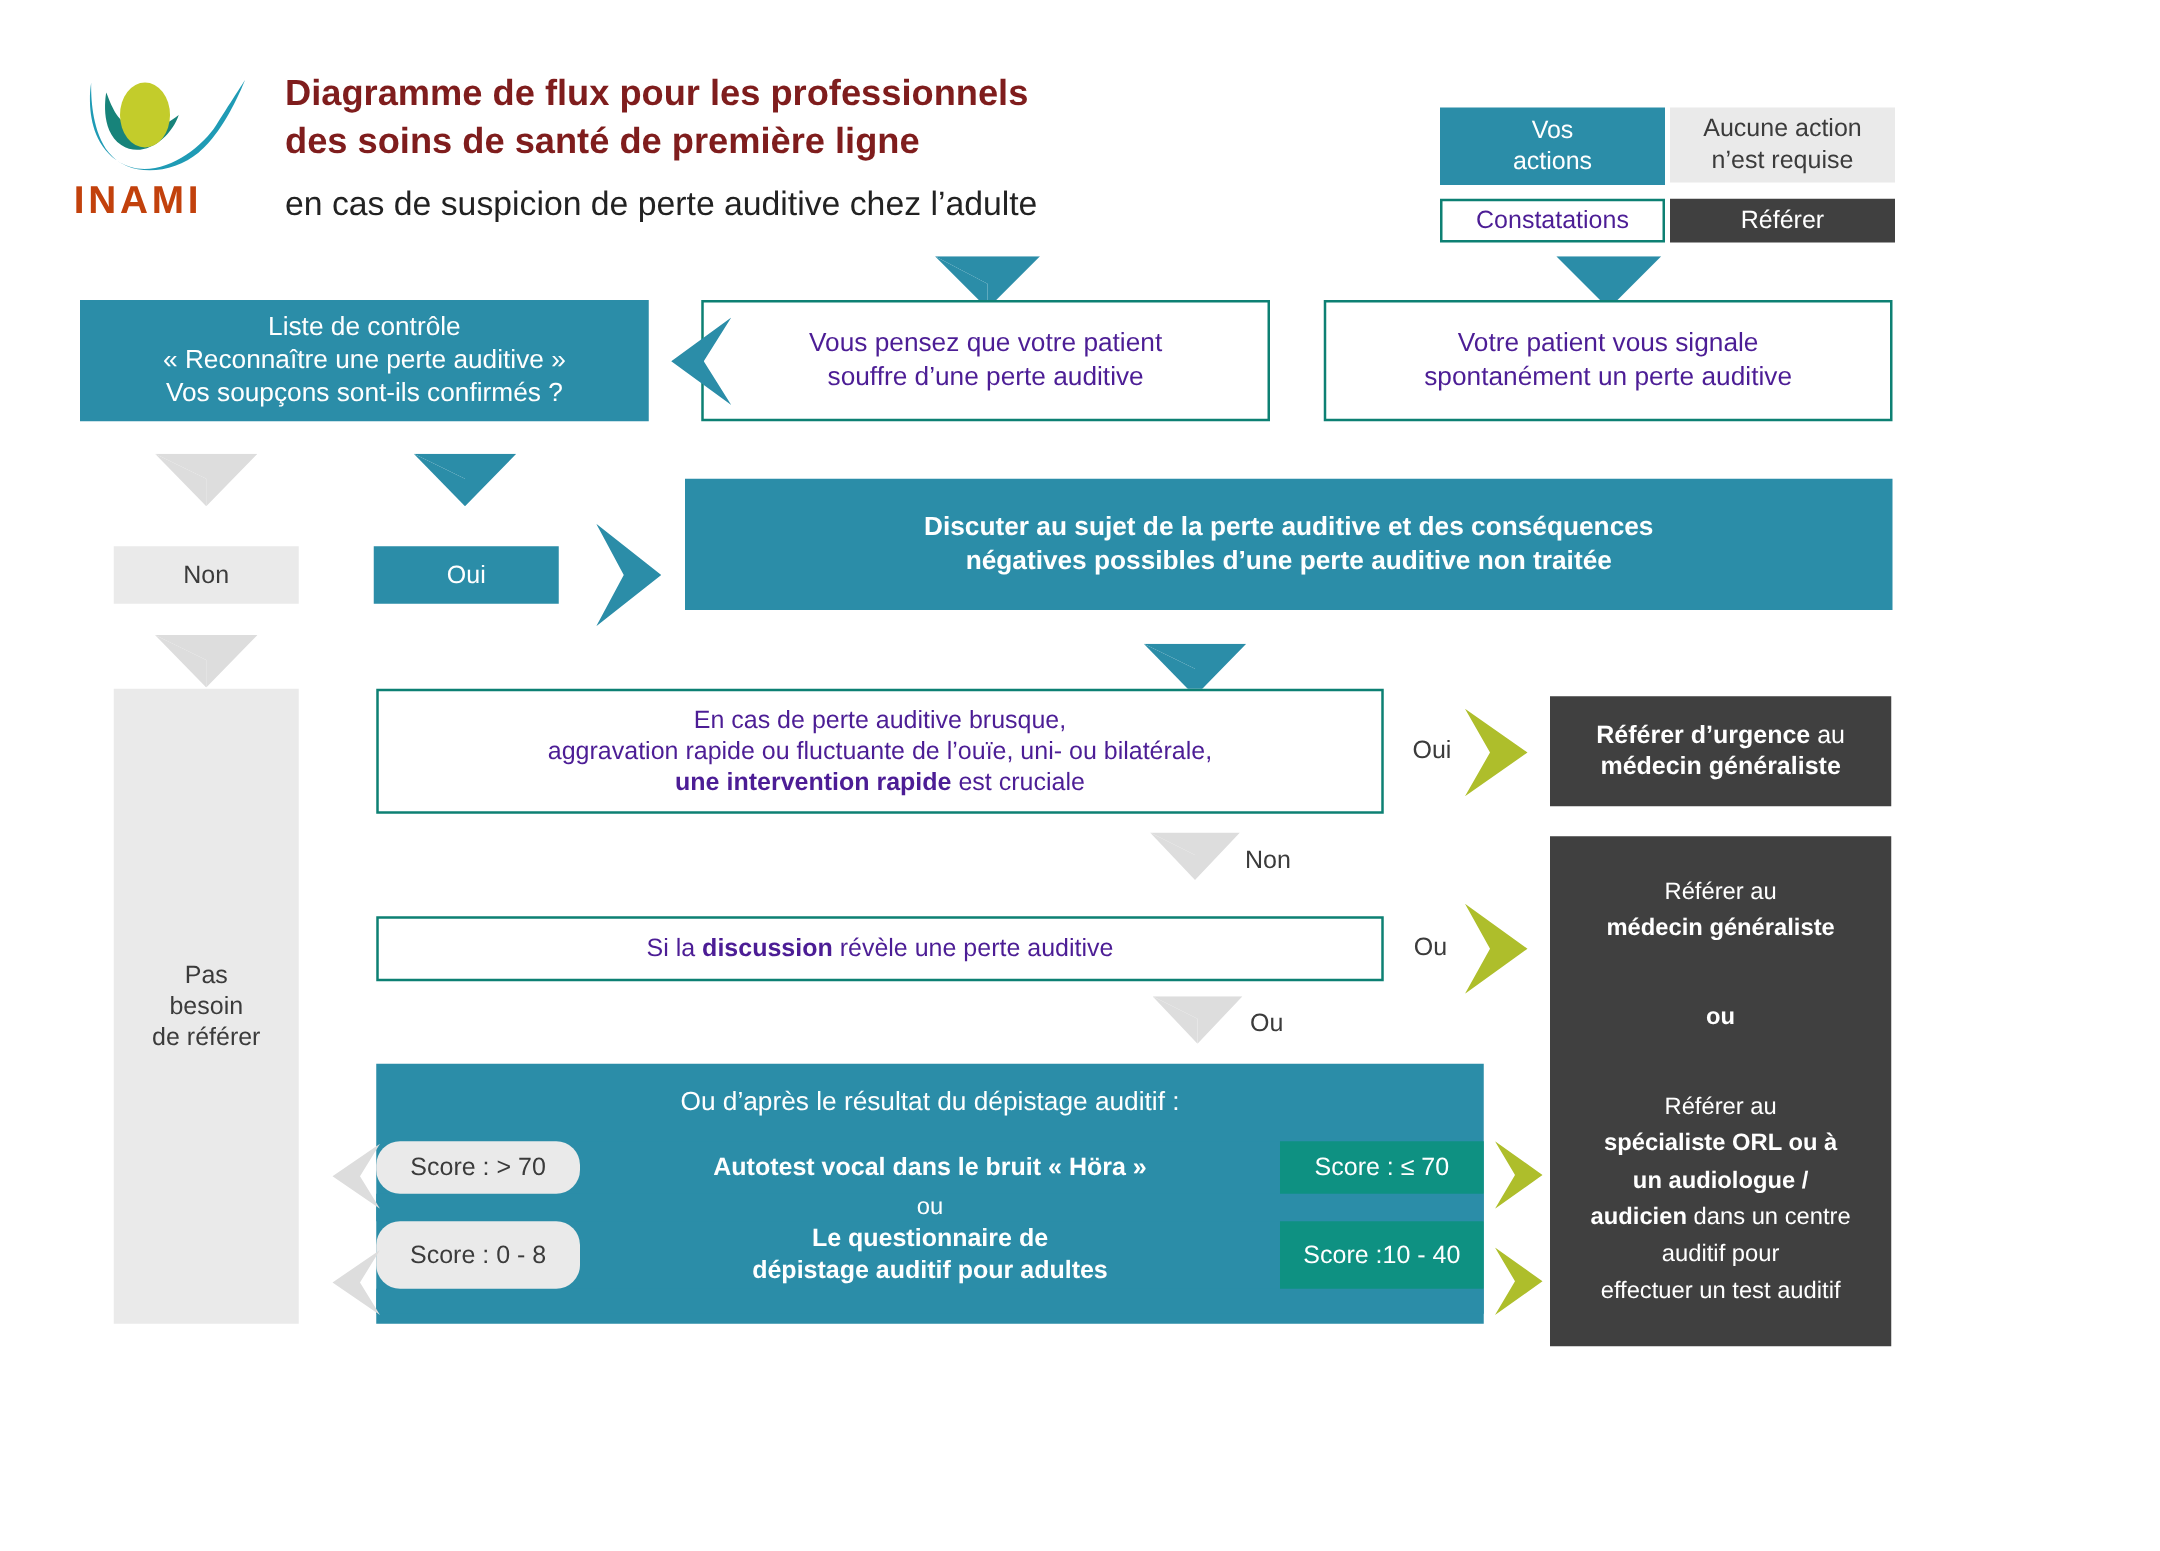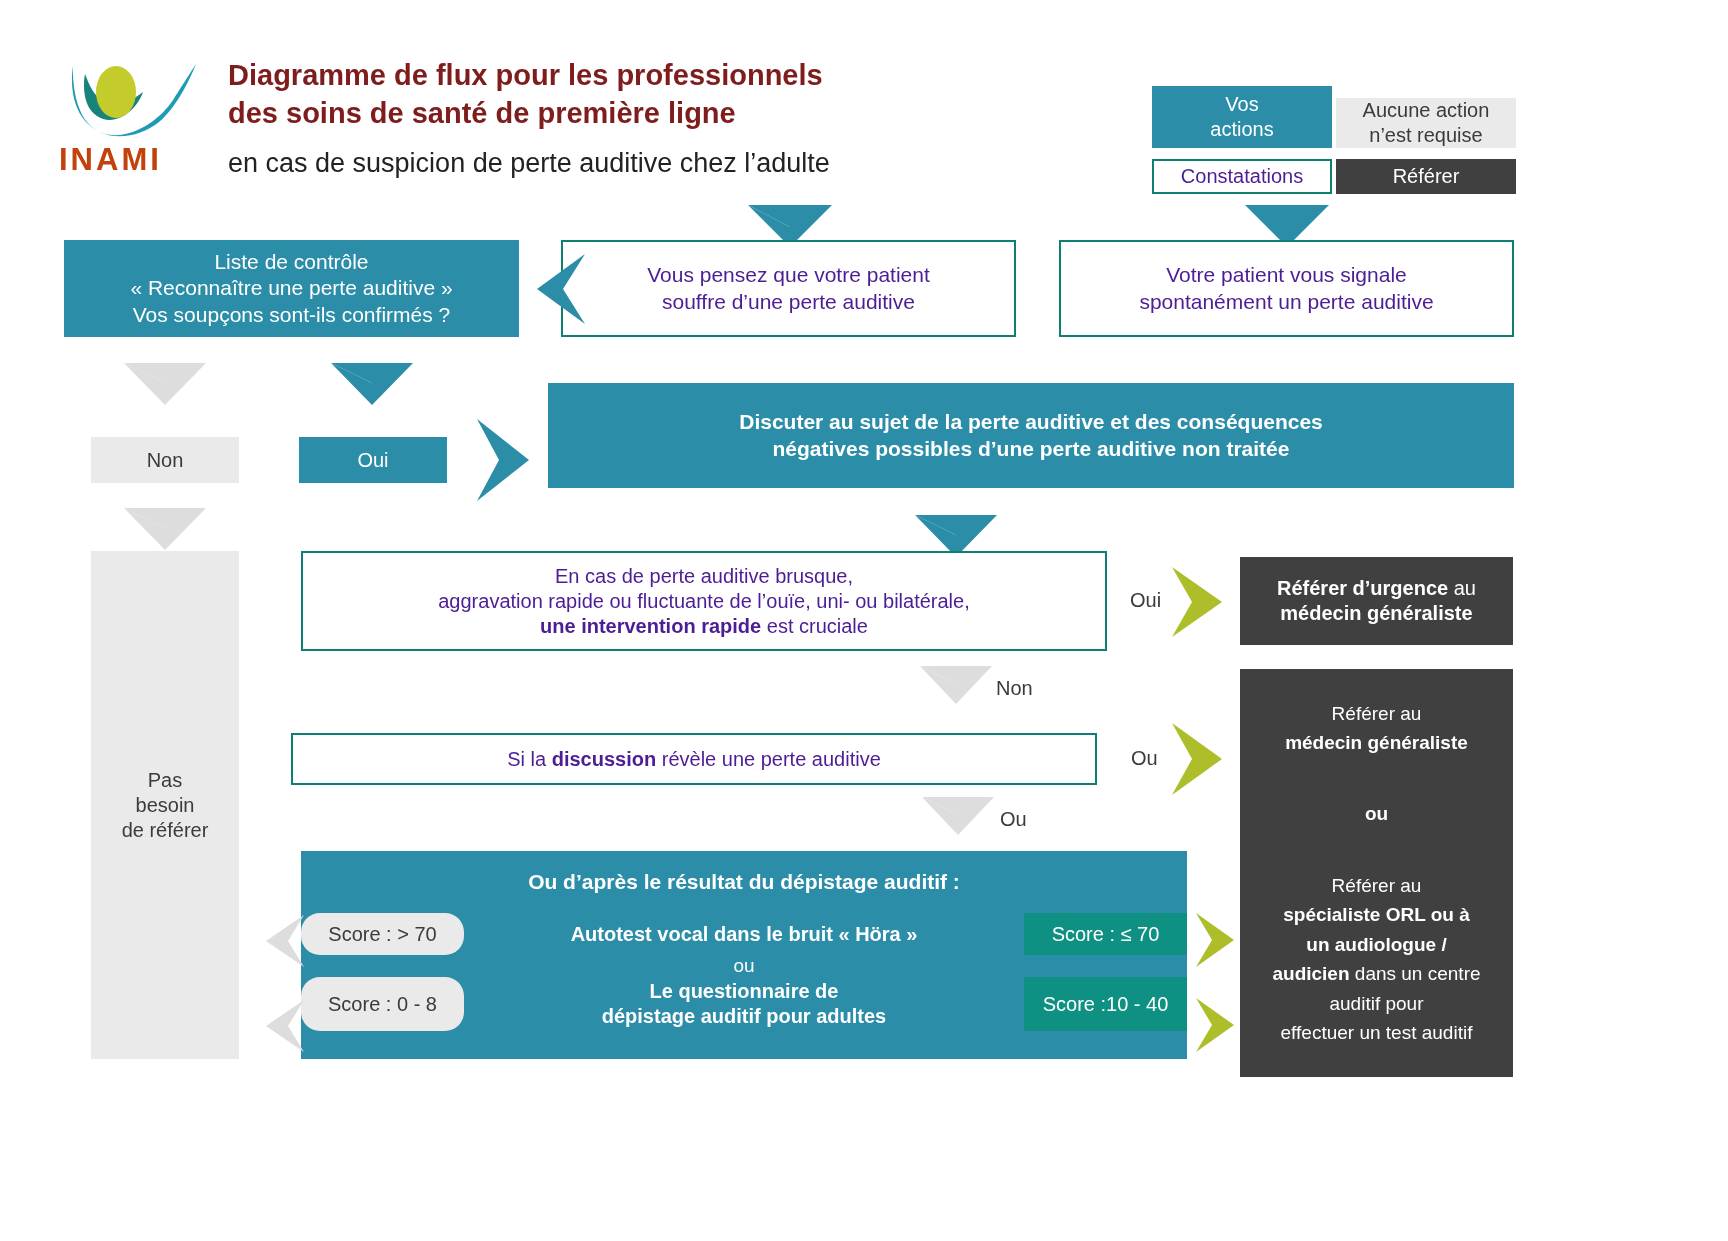--- a/index.html
+++ b/index.html
@@ -33,21 +33,21 @@
   
   #title-main { left: 228px; top: 57px; width: 830px;
                 font-size: 29px; font-weight: bold; color: #7f1d1d;
                 line-height: 1.3; }
   #title-sub  { left: 228px; top: 148px; width: 830px;
                 font-size: 27px; color: #222222; }
 
   
   .leg { font-size: 20px; margin-top: 16px; }
   #leg-vos   { left: 1152px; top: 70px;  width: 180px; height: 62px; }
-  #leg-aucun { left: 1336px; top: 82px;  width: 180px; height: 50px; }
+  #leg-aucun { left: 1336px; top: 70px;  width: 180px; height: 60px; }
   #leg-const { left: 1152px; top: 143px; width: 180px; height: 35px; }
   #leg-ref   { left: 1336px; top: 143px; width: 180px; height: 35px; }
 
   
   #box-checklist { left: 64px;  top: 240px; width: 455px; height: 97px;
                    font-size: 21px; }
   #box-pensez    { left: 561px; top: 240px; width: 455px; height: 97px;
                    font-size: 21px; }
   #box-signale   { left: 1059px;top: 240px; width: 455px; height: 97px;
                    font-size: 21px; }
@@ -60,27 +60,27 @@
   #box-discuter { left: 548px; top: 383px; width: 966px; height: 105px;
                   font-size: 21px; font-weight: bold; }
 
   
   #col-pas { left: 91px; top: 551px; width: 148px; height: 508px;
              font-size: 20px; }
 
   
   #box-brusque { left: 301px; top: 551px; width: 806px; height: 100px;
                  font-size: 20px; }
-  #box-discussion { left: 291px; top: 733px; width: 806px; height: 52px;
+  #box-discussion { left: 301px; top: 733px; width: 806px; height: 52px;
                  font-size: 20px; }
 
   
   #tbl { left: 301px; top: 851px; width: 886px; height: 208px;
          background: #2b8da8; }
-  #tbl-head { width: 100%; height: 62px; font-size: 21px; font-weight: bold;
+  #tbl-head { width: 100%; height: 62px; font-size: 21px; font-weight: normal;
               color: #fff; }
   .tbl-row { display: flex; width: 100%; height: 42px; }
   .tbl-score-l { width: 163px; font-size: 20px; border-radius: 19px; }
   .tbl-mid { flex: 1; font-size: 20px; font-weight: bold; color: #fff;
              background: #2b8da8; }
   .tbl-score-r { width: 163px; font-size: 20px; }
   .tbl-sep { width: 100%; height: 22px; background: #2b8da8;
              font-size: 19px; color: #fff; }
   #tbl-gap { width:100%; height:20px; background:#2b8da8; }
 

